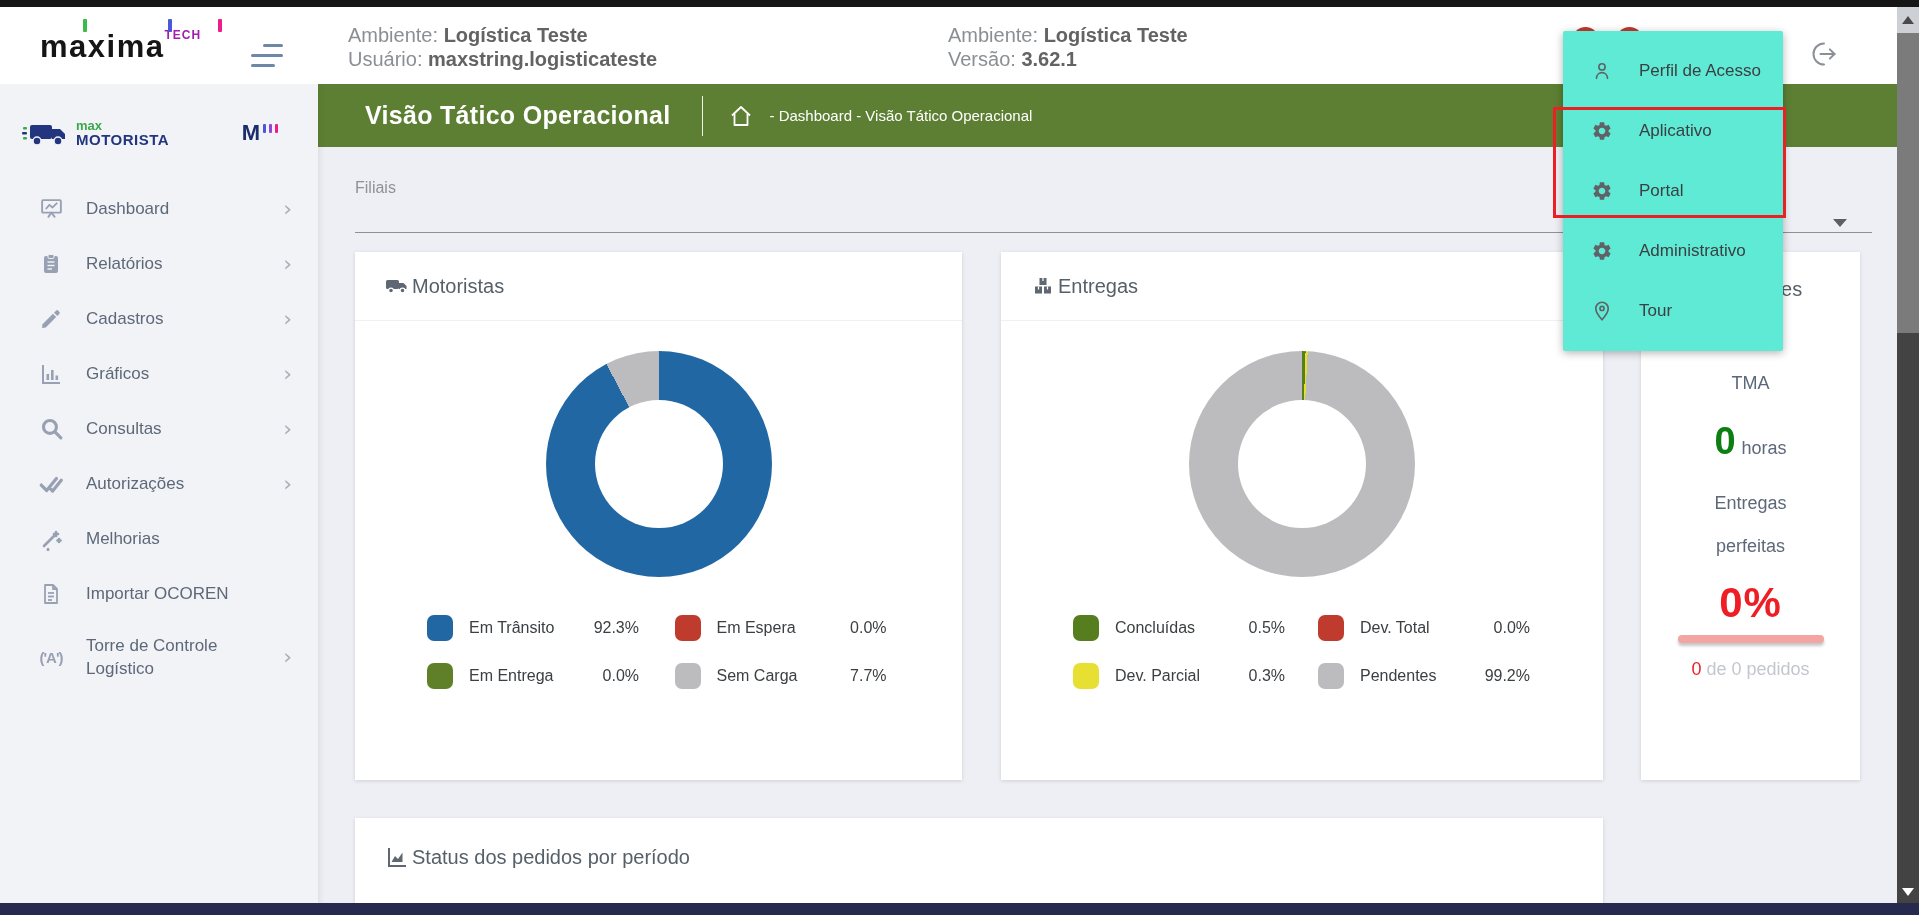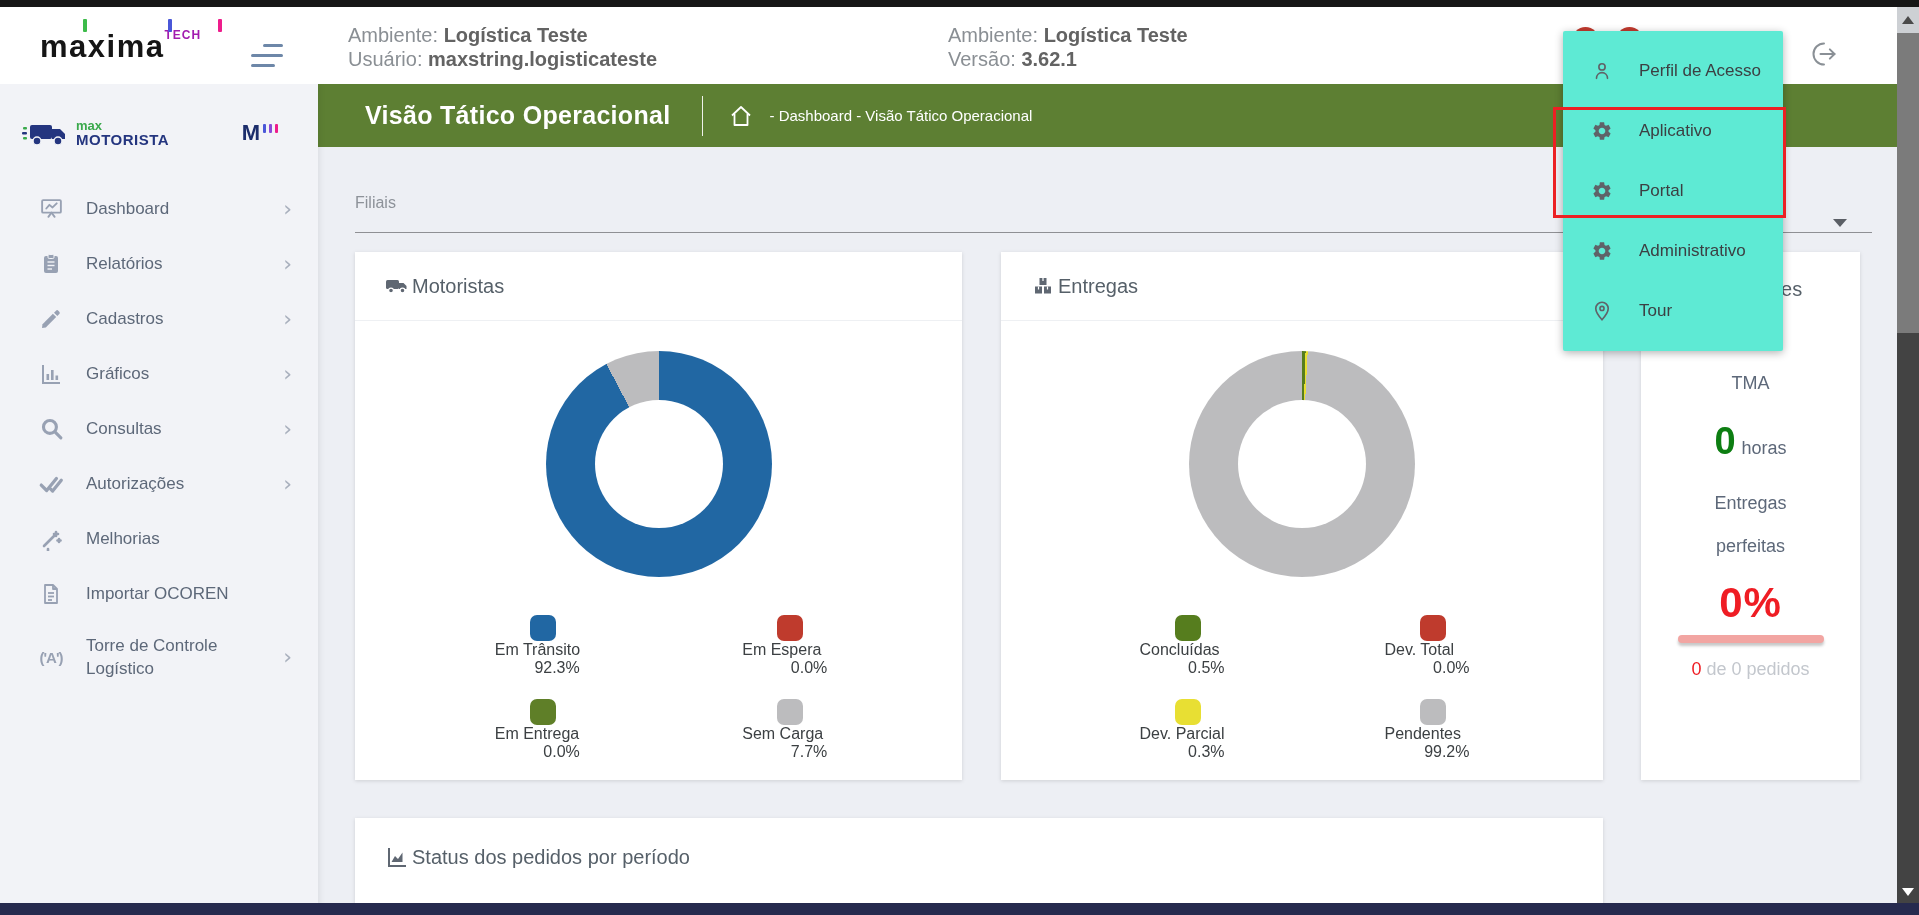--- a/index.html
+++ b/index.html
@@ -53,35 +53,35 @@
   .chev{position:absolute;right:26px;color:#a9b0bd;font-size:22px;line-height:22px;font-family:"DejaVu Sans",sans-serif;}
   .li-torre{height:72px!important;line-height:23px;padding-right:64px;}
   
   .green-bar{position:absolute;left:318px;top:84px;width:1579px;height:63px;background:#5d7f33;display:flex;align-items:center;z-index:3;padding-left:10px;}
   .gb-title{margin-left:37px;font-size:25px;font-weight:bold;color:#fff;letter-spacing:.3px;}
   .gb-div{width:1px;height:40px;background:rgba(255,255,255,.9);margin:0 26px 0 32px;}
   .gb-home{width:24px;height:24px;color:#fff;margin-right:16px;display:flex;}
   .gb-crumb{font-size:15px;color:#fff;}
   
   .content{position:absolute;left:318px;top:147px;width:1579px;height:768px;}
-  .filiais-label{position:absolute;left:37px;top:47px;font-size:16px;color:#8d9299;}
+  .filiais-label{position:absolute;left:37px;top:32px;font-size:16px;color:#8d9299;}
   .filiais-line{position:absolute;left:37px;right:25px;top:85px;border-bottom:1px solid #8f9094;cursor:pointer;}
   .filiais-arrow{position:absolute;right:50px;top:72px;width:0;height:0;border-left:7px solid transparent;border-right:7px solid transparent;border-top:8px solid #5b5f66;cursor:pointer;}
   .card{position:absolute;background:#fff;box-shadow:0 1px 4px rgba(0,0,0,.13);}
   .card-head{height:68px;border-bottom:1px solid #eef0f3;display:flex;align-items:center;padding-left:30px;font-size:20px;color:#566069;}
   .card-head svg{margin-right:3px;flex:none;}
   #card-motoristas{left:37px;top:105px;width:607px;height:528px;}
   #card-entregas{left:683px;top:105px;width:602px;height:528px;}
   #card-indicadores{left:1323px;top:105px;width:219px;height:528px;}
   #card-status{left:37px;top:671px;width:1248px;height:97px;}
   #card-status .card-head{height:78px;border-bottom:none;}
   .donut{width:226px;height:226px;border-radius:50%;margin:30px auto 0;position:relative;}
   .donut::after{content:"";position:absolute;inset:49px;background:#fff;border-radius:50%;}
   .legend{display:grid;grid-template-columns:1fr 1fr;row-gap:22px;margin:38px 40px 0 72px;}
-  .legend-item{display:flex;align-items:center;font-size:16px;color:#3c4043;flex-direction:column;}
+  .legend-item{display:flex;align-items:center;font-size:16px;color:#3c4043;}
   .swatch{width:26px;height:26px;border-radius:7px;margin-right:16px;flex:none;}
   .legend-label{width:112px;}
   .legend-value{width:58px;text-align:right;}
   
   .ind-title{margin-top:26px;text-align:center;font-size:20px;color:#566069;}
   .ind-line{text-align:center;font-size:18px;color:#5d6879;}
   .ind-tma-label{margin-top:72px;}
   .ind-tma-row{margin-top:26px;text-align:center;}
   .ind-tma-value{font-size:38px;font-weight:bold;color:#0d7e12;}
   .ind-tma-unit{font-size:18px;color:#5d6879;margin-left:6px;}

